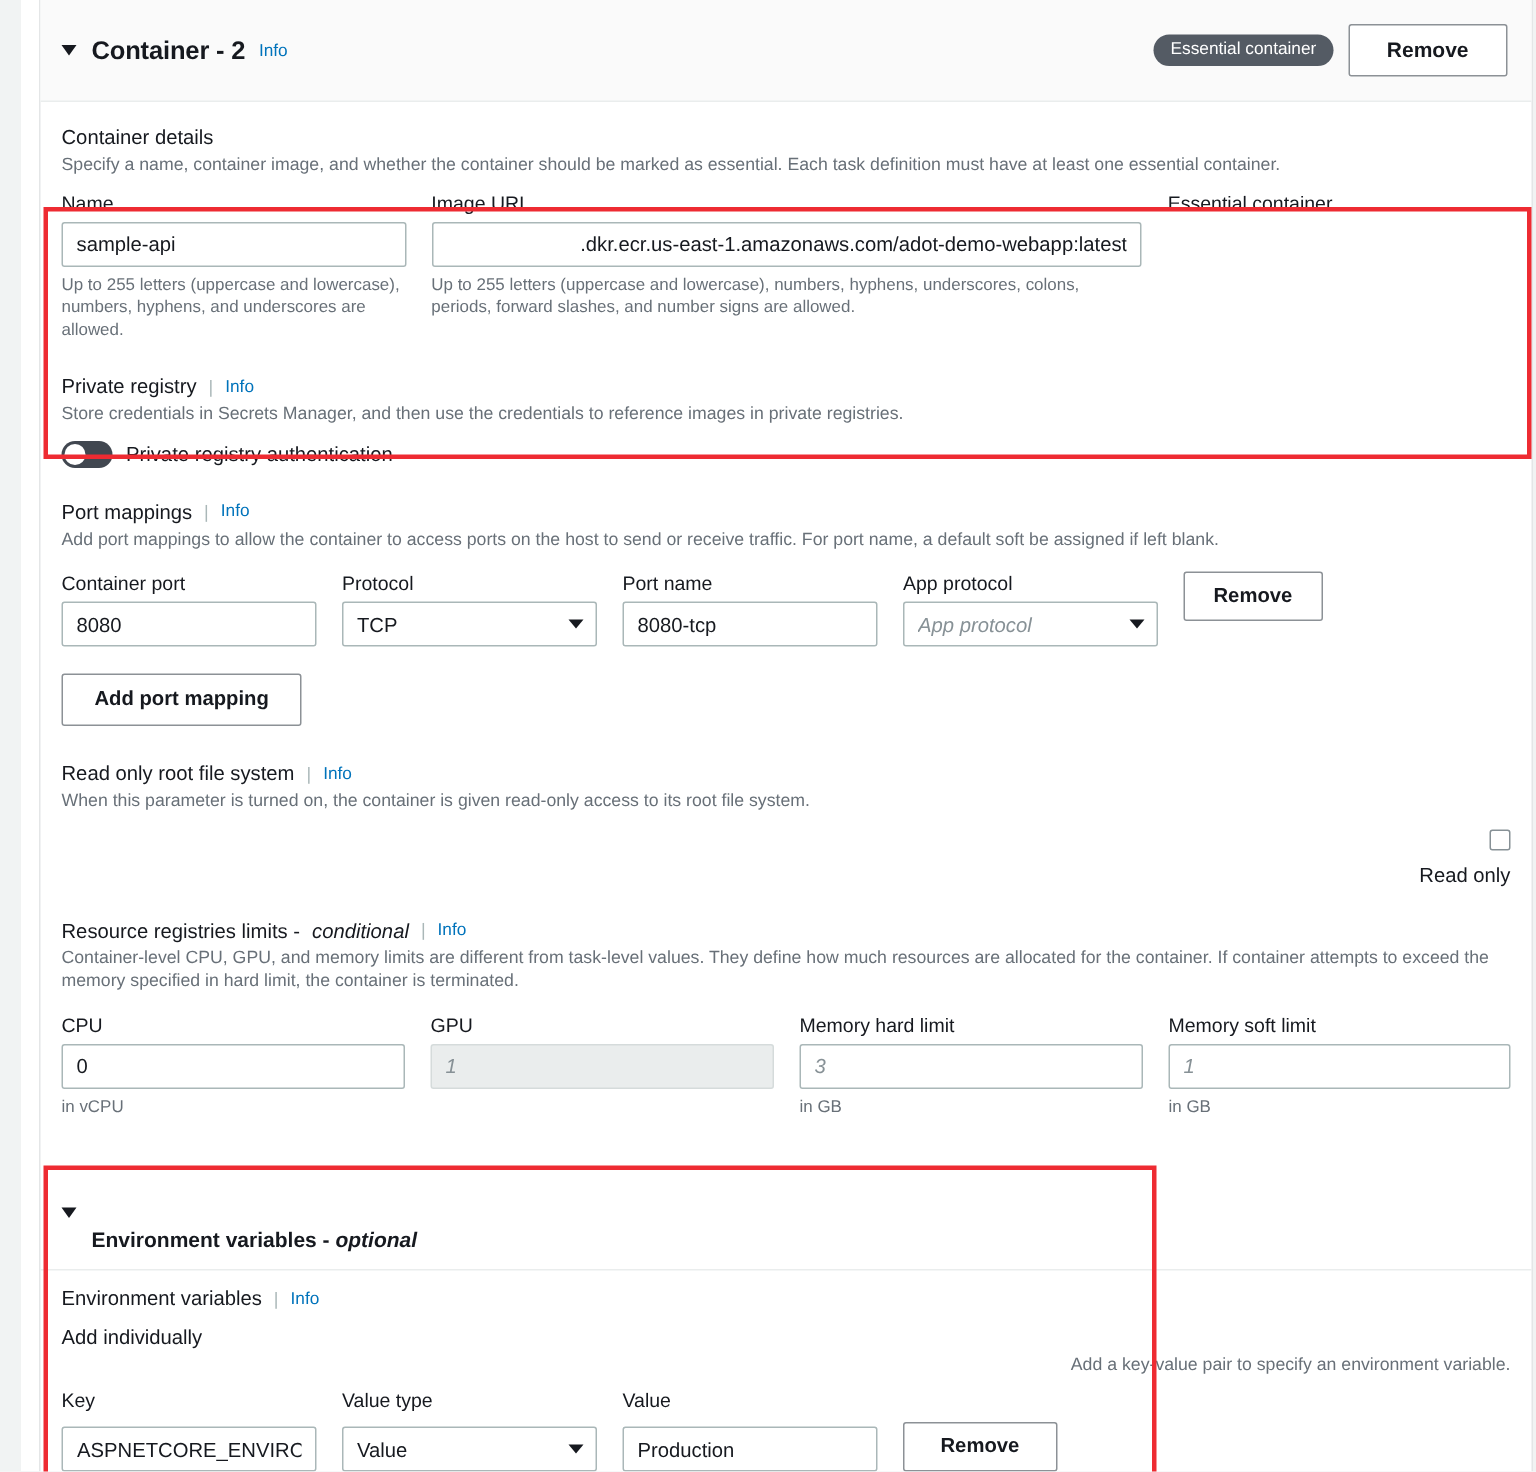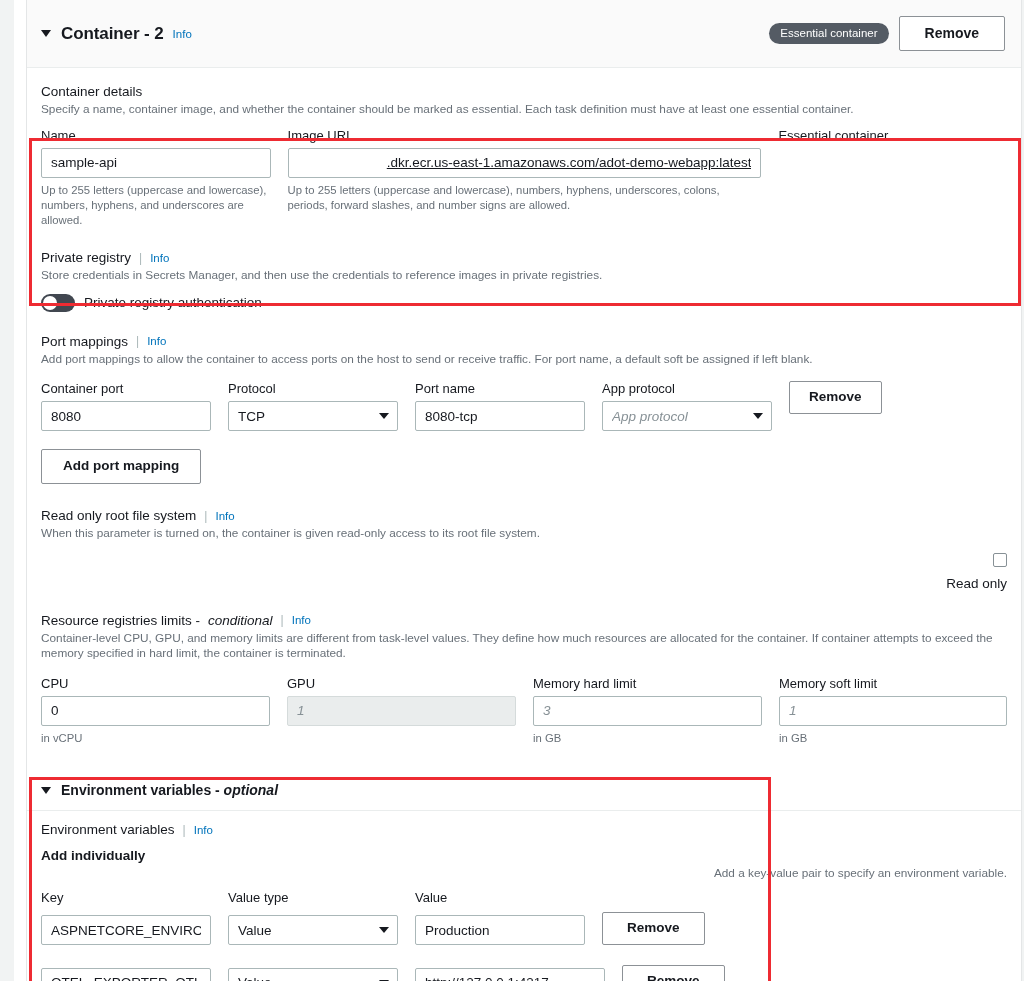--- a/index.html
+++ b/index.html
@@ -109,21 +109,21 @@
     background: #ffffff;
     font-size: 13.5px;
     color: #16191f;
     font-family: "Liberation Sans", sans-serif;
     padding: 0 9px;
     width: 100%;
     outline: none;
   }
   .ctl::placeholder { color: #879196; font-style: italic; }
   .ctl:disabled { background: #eaeded; border-color: #d5dbdb; color: #879196; }
-  .ctl.right { text-align: right; text-decoration: underline; }
+  .ctl.right { text-align: right; }
   .hint { font-size: 11.3px; color: #687078; margin-top: 5px; line-height: 1.35; }
 
   
   .select-wrap { position: relative; width: 100%; }
   .select-wrap .ctl { padding-right: 26px; }
   .select-wrap.placeholder .ctl { color: #879196; font-style: italic; }
   .chev {
     position: absolute; right: 9px; top: 50%; transform: translateY(-50%);
     width: 0; height: 0;
     border-left: 5px solid transparent;
@@ -162,24 +162,24 @@
   .check-label { font-size: 13.5px; color: #16191f; }
 
   
   .env-panel { margin: 0 0 0 0; }
   .env-head {
     display: flex; align-items: center; gap: 9px;
     padding: 14px 14px 12px 14px;
     border-bottom: 1px solid #eaeded;
   }
   .env-head .caret { border-top-color: #16191f; }
-  .env-title { font-size: 14px; font-weight: bold; color: #16191f; }
+  .env-title { font-size: 14px; font-weight: bold; color: #16191f; margin-top: 36px; }
   .env-title .opt { font-style: italic; font-weight: bold; }
   .env-inner { padding: 11px 14px 0 14px; }
-  .sub-head { font-size: 13.5px; color: #16191f; margin-top: 11px; font-weight: bold; }
+  .sub-head { font-size: 13.5px; color: #16191f; margin-top: 11px; }
   .sub-desc { font-size: 11.8px; color: #687078; margin-top: 3px; text-align: right; }
 
   .row { display: flex; align-items: flex-end; gap: 0; }
 </style>
 </head>
 <body>
 
 <div class="page">
   <div class="gutter-left"></div>
   <div class="gutter-right"></div>

